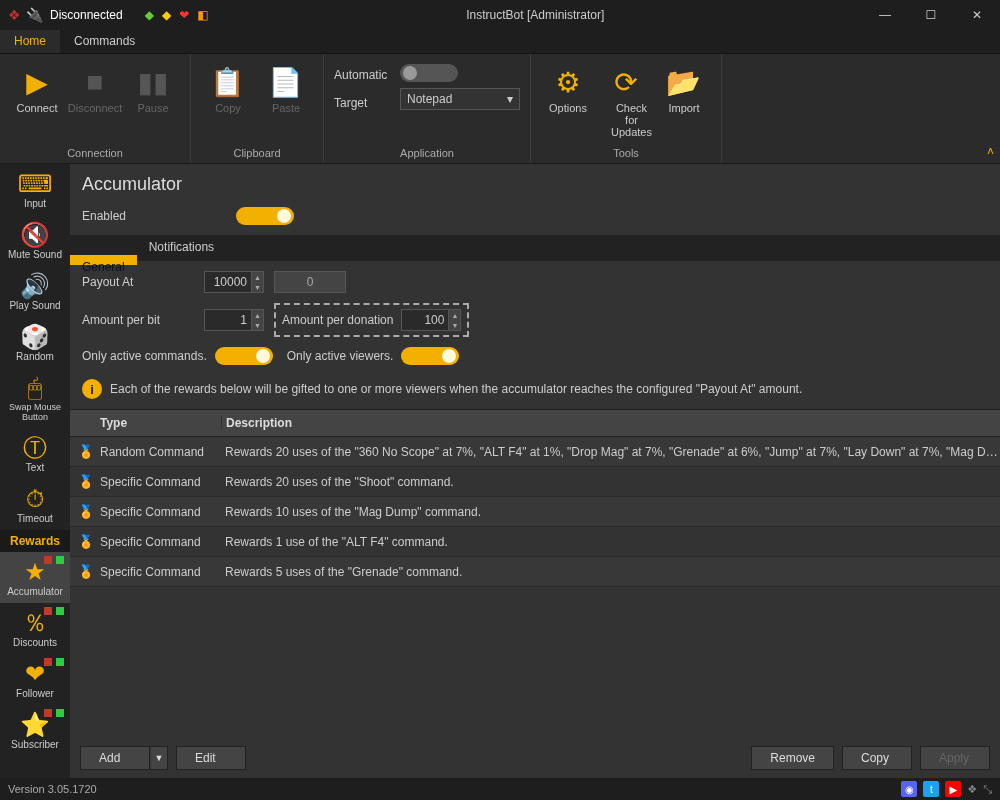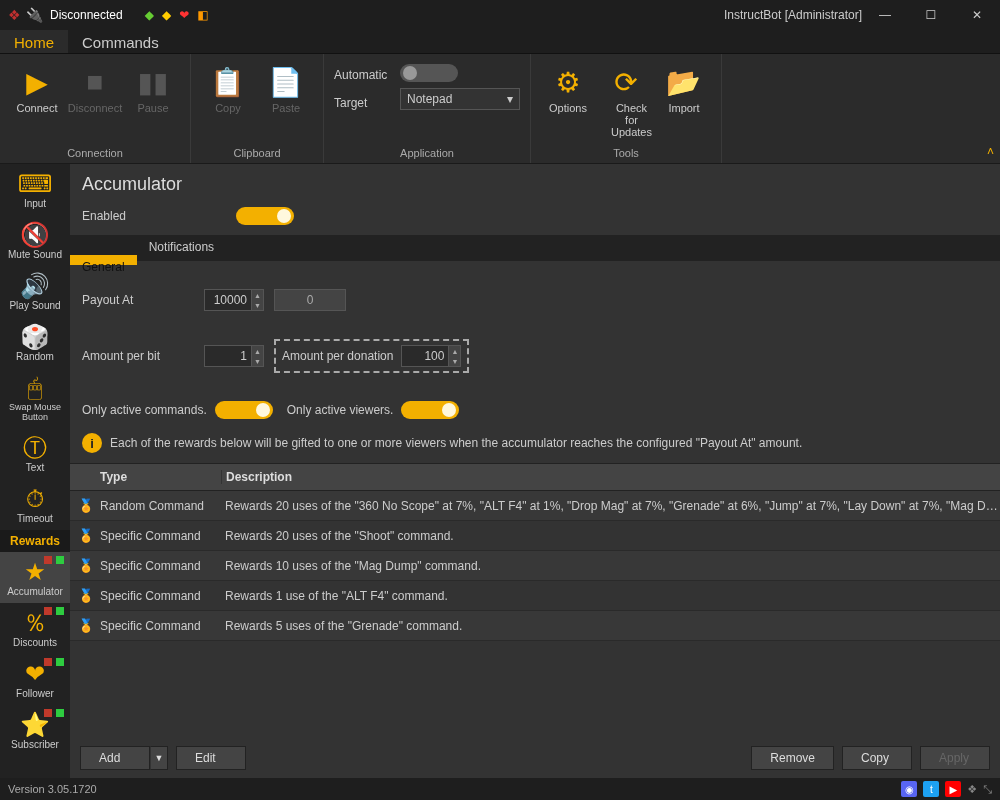--- a/index.html
+++ b/index.html
@@ -4,27 +4,27 @@
 <style>
   * { box-sizing: border-box; margin: 0; padding: 0; }
   body { font-family: "Segoe UI", Arial, sans-serif; font-size: 12px; background: #2b2b2b; color: #ccc; width: 1000px; height: 800px; overflow: hidden; }
   
   
   .titlebar { height: 30px; background: #1e1e1e; display: flex; align-items: center; padding: 0 0 0 8px; }
   .titlebar-left { display: flex; align-items: center; gap: 6px; }
   .plug-icon { color: #c03030; font-size: 14px; }
   .status-text { color: #ffffff; font-size: 12px; margin-right: 12px;}
   .mini-icons { display: flex; gap: 8px; margin-left: 4px;}
-  .titlebar-center { flex: 1; text-align: right; color: #ccc; font-size: 12px; }
+  .titlebar-center { flex: 1; text-align: center; color: #ccc; font-size: 12px; }
   .titlebar-right { display: flex; }
   .win-btn { width: 46px; height: 30px; display: flex; align-items: center; justify-content: center; color: #ccc; }
   
   
   .menutabs { height: 24px; background: #1e1e1e; display: flex; border-bottom: 1px solid #111; }
-  .menutab { padding: 4px 14px; color: #ccc; font-size: 15px; cursor: pointer;}
+  .menutab { padding: 4px 14px; color: #ccc; font-size: 12px; cursor: pointer;}
   .menutab.active { color: #f3b000; background: #2b2b2b; }
   
   
   .ribbon { height: 110px; background: #2b2b2b; display: flex; border-bottom: 1px solid #1a1a1a; position: relative;}
   .ribbon-group { display: flex; flex-direction: column; justify-content: space-between; padding: 6px 10px 2px 10px; border-right: 1px solid #3a3a3a; }
   .ribbon-group:last-of-type { border-right: none;}
   .ribbon-buttons { display: flex; gap: 4px; align-items: flex-start; }
   .ribbon-btn { display: flex; flex-direction: column; align-items: center; width: 54px; padding-top: 2px; cursor: pointer; color: #ccc; font-size: 11px;}
   .ribbon-btn .icon { font-size: 28px; height: 40px; display:flex; align-items:center; color: #f3b000; }
   .ribbon-btn.disabled { color: #666; }
@@ -57,21 +57,21 @@
   .content-header { padding: 10px 12px 8px 12px; font-size: 18px; color: #ddd; }
   .row-enabled { display:flex; align-items:center; padding: 4px 12px 10px 12px; gap: 110px; color:#ccc;text-align:right;}
   
   
   .subtabs { height: 26px; background: #222; display: flex; align-items: stretch; }
   .subtab { padding: 5px 12px; font-size: 12px; color: #ccc; cursor: pointer;}
   .subtab.active { background: #f3b000; color: #111; margin-top: 20px; }
   
   
   .form { padding: 10px 12px; display: flex; flex-direction: column; gap: 10px;}
-  .form-row { display: flex; align-items: center; gap: 10px; margin-top: 18px;}
+  .form-row { display: flex; align-items: center; gap: 10px;}
   .form-row .lbl { width: 112px; color: #ccc; }
   .num-input { width: 60px; height: 22px; background: #2a2a2a; border: 1px solid #555; color: #ccc; text-align: right; padding: 2px 16px 2px 4px; position: relative; font-size:12px;}
   .num-wrap { position: relative; display:inline-block;}
   .spin { position:absolute; right:1px; top:1px; width:12px; height:20px; display:flex; flex-direction:column;}
   .spin span { flex:1; font-size:7px; color:#aaa; background:#444; display:flex; align-items:center; justify-content:center; border-left:1px solid #555;}
   .dashed-box { border: 2px dashed #aaa; padding: 4px 6px; display: flex; align-items: center; gap: 8px; }
   .toggle-row { display: flex; align-items: center; gap: 8px;}
   .toggle-row .lbl2 { color:#ccc; font-size:12px;}
   .info-row { display:flex; align-items:center; gap:8px; padding: 4px 12px 10px 12px; color:#ccc; font-size:12px;}
   .info-icon { width:20px; height:20px; border-radius:50%; background:#f3b000; color:#222; display:flex; align-items:center; justify-content:center; font-weight:bold; font-size:13px;}

